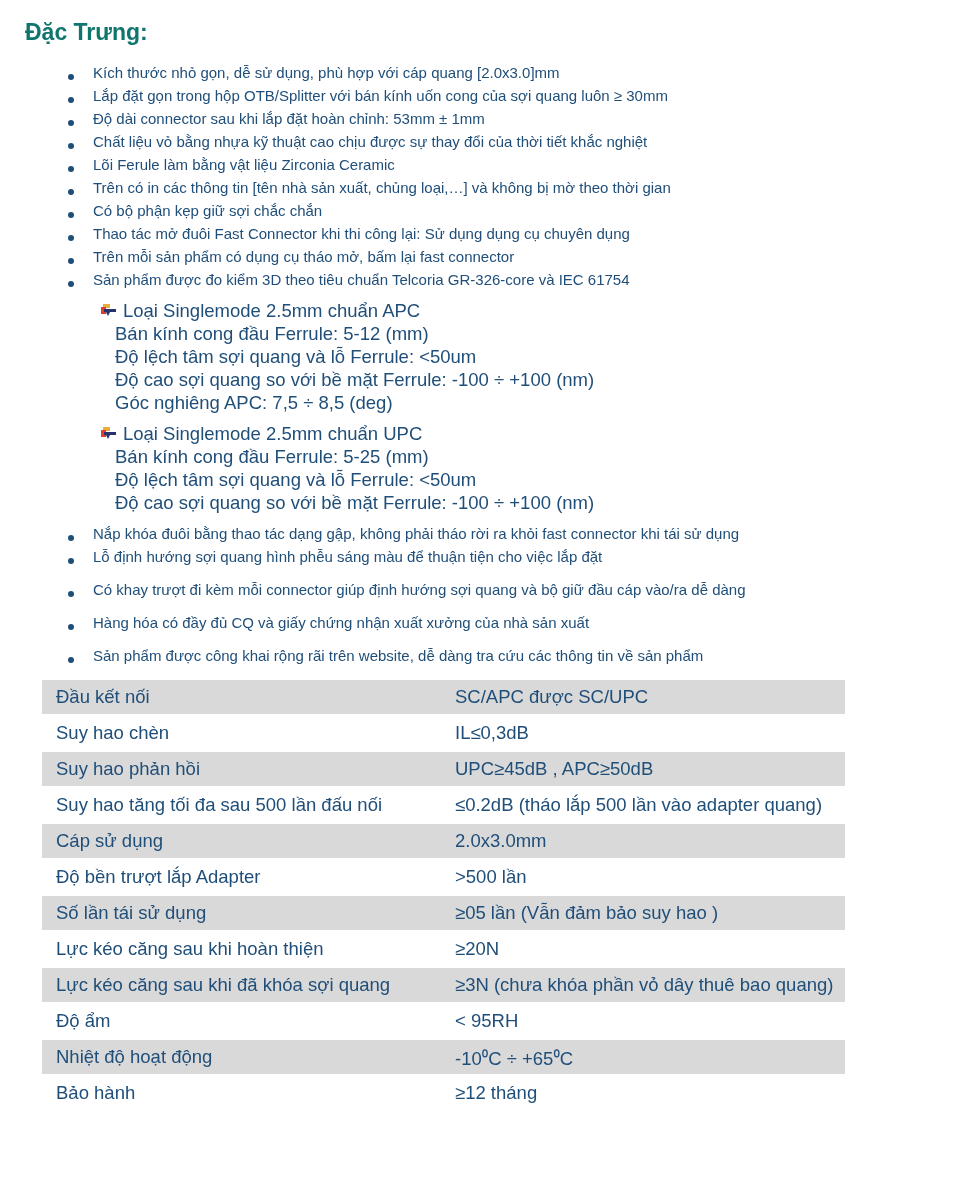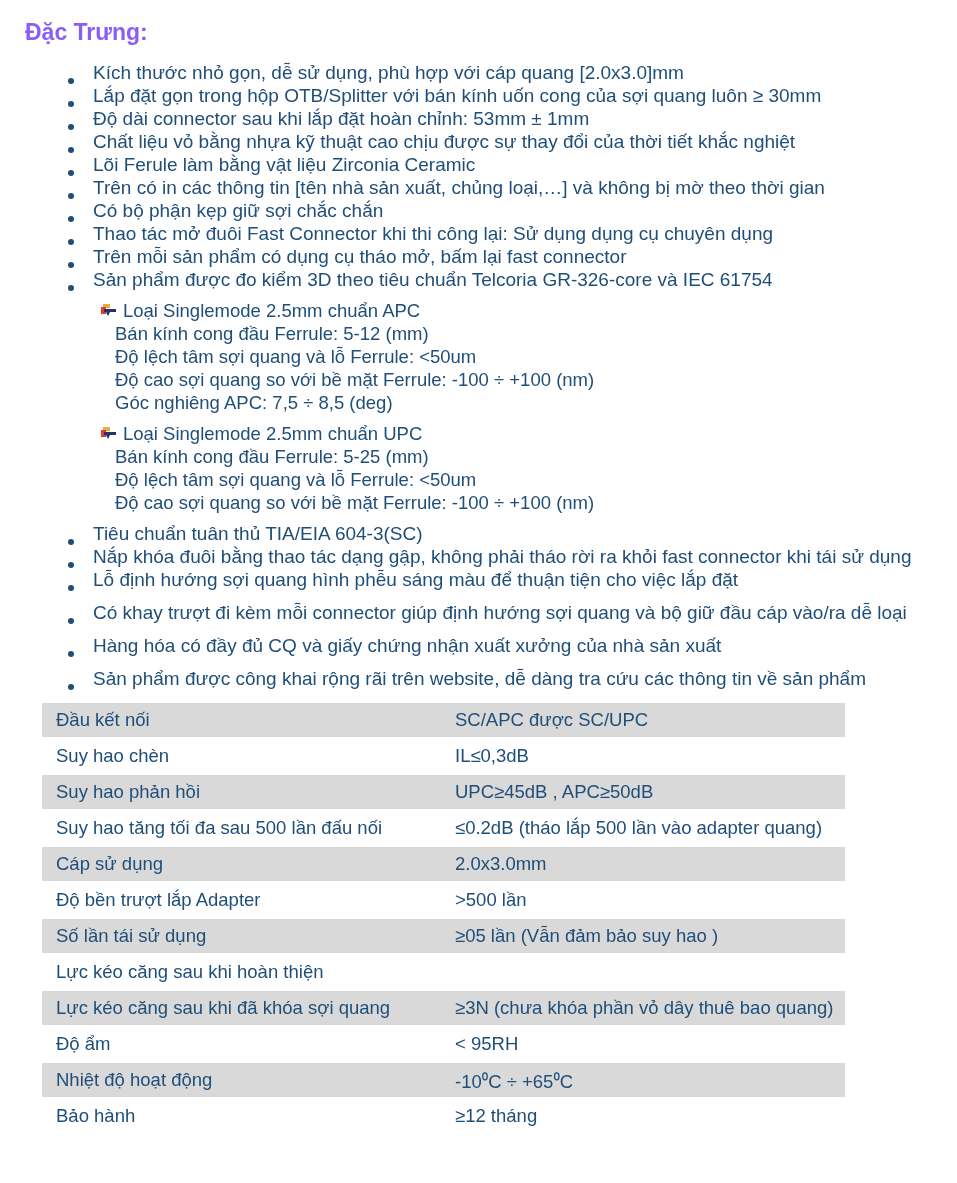--- a/index.html
+++ b/index.html
@@ -14,33 +14,33 @@
     background: #ffffff;
     font-family: "Liberation Sans", sans-serif;
     color: #1F4E79;
     overflow: hidden;
     box-sizing: border-box;
     padding: 18px 30px 0 25px;
   }
   .section-title {
     font-size: 23px;
     font-weight: bold;
-    color: #8b5cf6;
+    color: #0f766e;
     margin: 0 0 0 0;
     line-height: 28px;
   }
   
   .features {
     margin-top: 15px;
   }
   .feature-item {
     display: flex;
-    align-items: flex-end;
+    align-items: center;
     line-height: 23px;
-    font-size: 19px;
+    font-size: 15px;
   }
   .feature-item .dot {
     flex: 0 0 auto;
     width: 6px;
     height: 6px;
     border-radius: 50%;
     background: #1F4E79;
     margin: 9px 19px 0 43px;
   }
   .feature-item.spaced {
@@ -165,33 +165,29 @@
         </svg>
         <span>Loại Singlemode 2.5mm chuẩn UPC</span>
       </div>
       <div class="sub-line">Bán kính cong đầu Ferrule: 5-25 (mm)</div>
       <div class="sub-line">Độ lệch tâm sợi quang và lỗ Ferrule: &lt;50um</div>
       <div class="sub-line">Độ cao sợi quang so với bề mặt Ferrule: -100 ÷ +100 (nm)</div>
     </div>
 
     <div class="feature-item">
         <span class="dot"></span>
-        <span>Tiêu chuẩn tuân thủ TIA/EIA 604-3(SC)</span>
-      </div>
-    <div class="feature-item">
-        <span class="dot"></span>
         <span>Nắp khóa đuôi bằng thao tác dạng gập, không phải tháo rời ra khỏi fast connector khi tái sử dụng</span>
       </div>
     <div class="feature-item">
         <span class="dot"></span>
         <span>Lỗ định hướng sợi quang hình phễu sáng màu để thuận tiện cho việc lắp đặt</span>
       </div>
     <div class="feature-item spaced">
         <span class="dot"></span>
-        <span>Có khay trượt đi kèm mỗi connector giúp định hướng sợi quang và bộ giữ đầu cáp vào/ra dễ loại</span>
+        <span>Có khay trượt đi kèm mỗi connector giúp định hướng sợi quang và bộ giữ đầu cáp vào/ra dễ dàng</span>
       </div>
     <div class="feature-item spaced">
         <span class="dot"></span>
         <span>Hàng hóa có đầy đủ CQ và giấy chứng nhận xuất xưởng của nhà sản xuất</span>
       </div>
     <div class="feature-item spaced">
         <span class="dot"></span>
         <span>Sản phẩm được công khai rộng rãi trên website, dễ dàng tra cứu các thông tin về sản phẩm</span>
       </div>
   </div>
@@ -221,20 +217,21 @@
     <div class="spec-row">
       <div class="spec-label">Độ bền trượt lắp Adapter</div>
       <div class="spec-value">&gt;500 lần</div>
     </div>
     <div class="spec-row gray">
       <div class="spec-label">Số lần tái sử dụng</div>
       <div class="spec-value">≥05 lần (Vẫn đảm bảo suy hao )</div>
     </div>
     <div class="spec-row">
       <div class="spec-label">Lực kéo căng sau khi hoàn thiện</div>
+      <div class="spec-value">≥20N</div>
     </div>
     <div class="spec-row gray">
       <div class="spec-label">Lực kéo căng sau khi đã khóa sợi quang</div>
       <div class="spec-value">≥3N (chưa khóa phần vỏ dây thuê bao quang)</div>
     </div>
     <div class="spec-row">
       <div class="spec-label">Độ ẩm</div>
       <div class="spec-value">&lt; 95RH</div>
     </div>
     <div class="spec-row gray">

